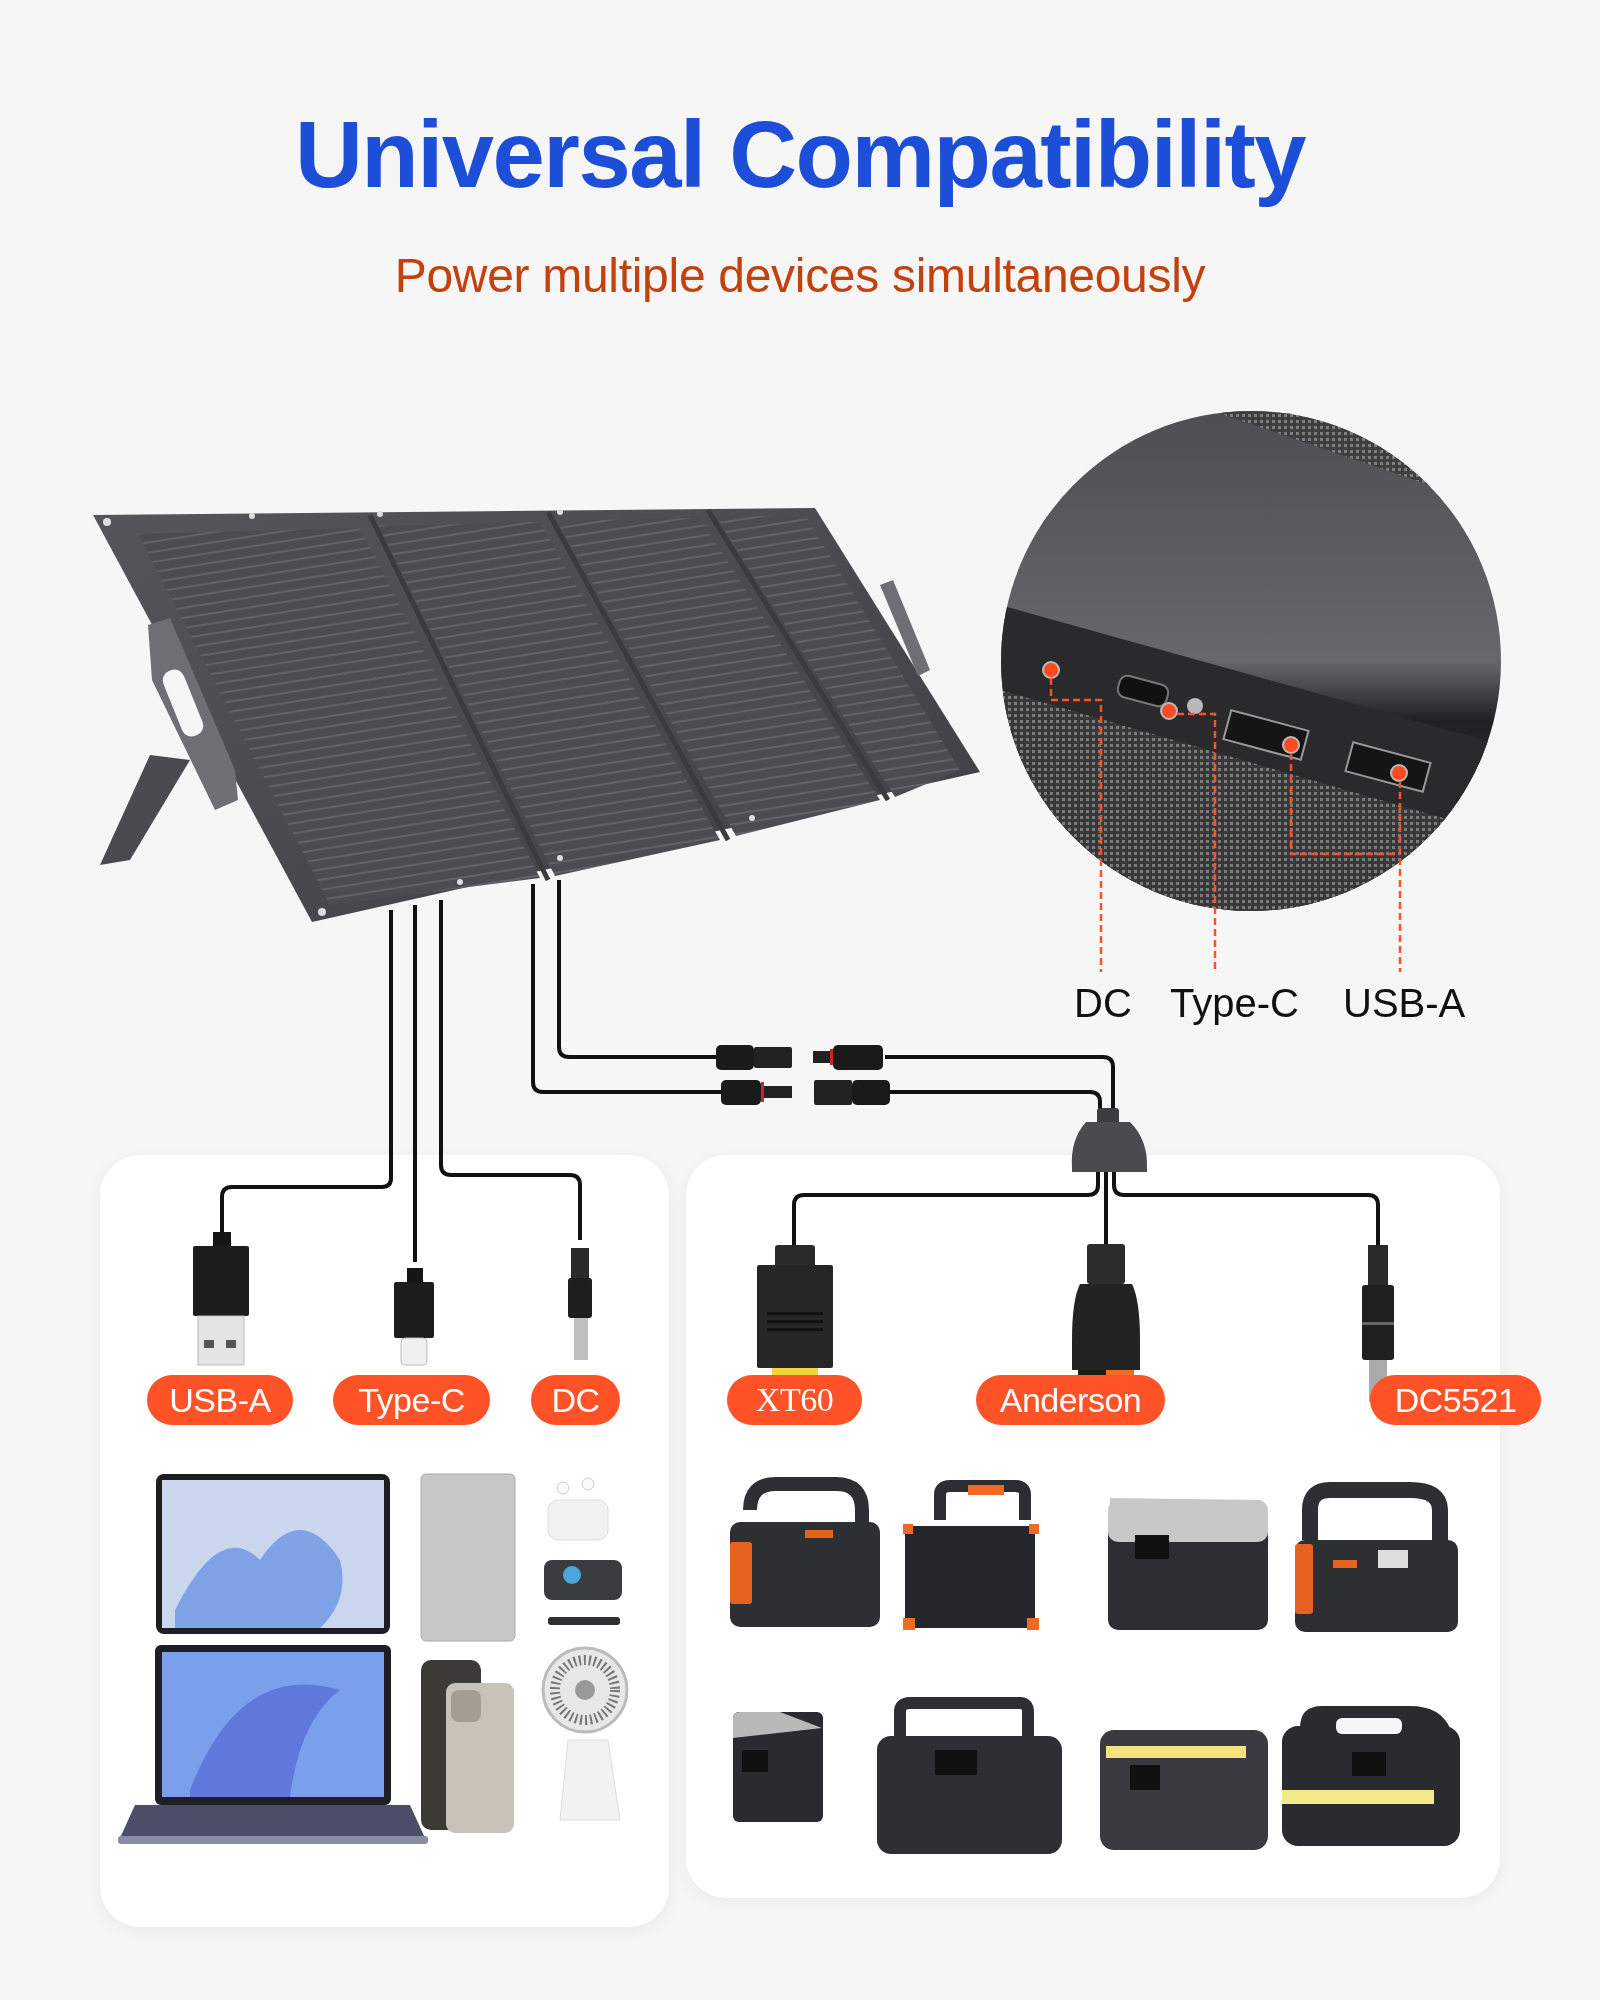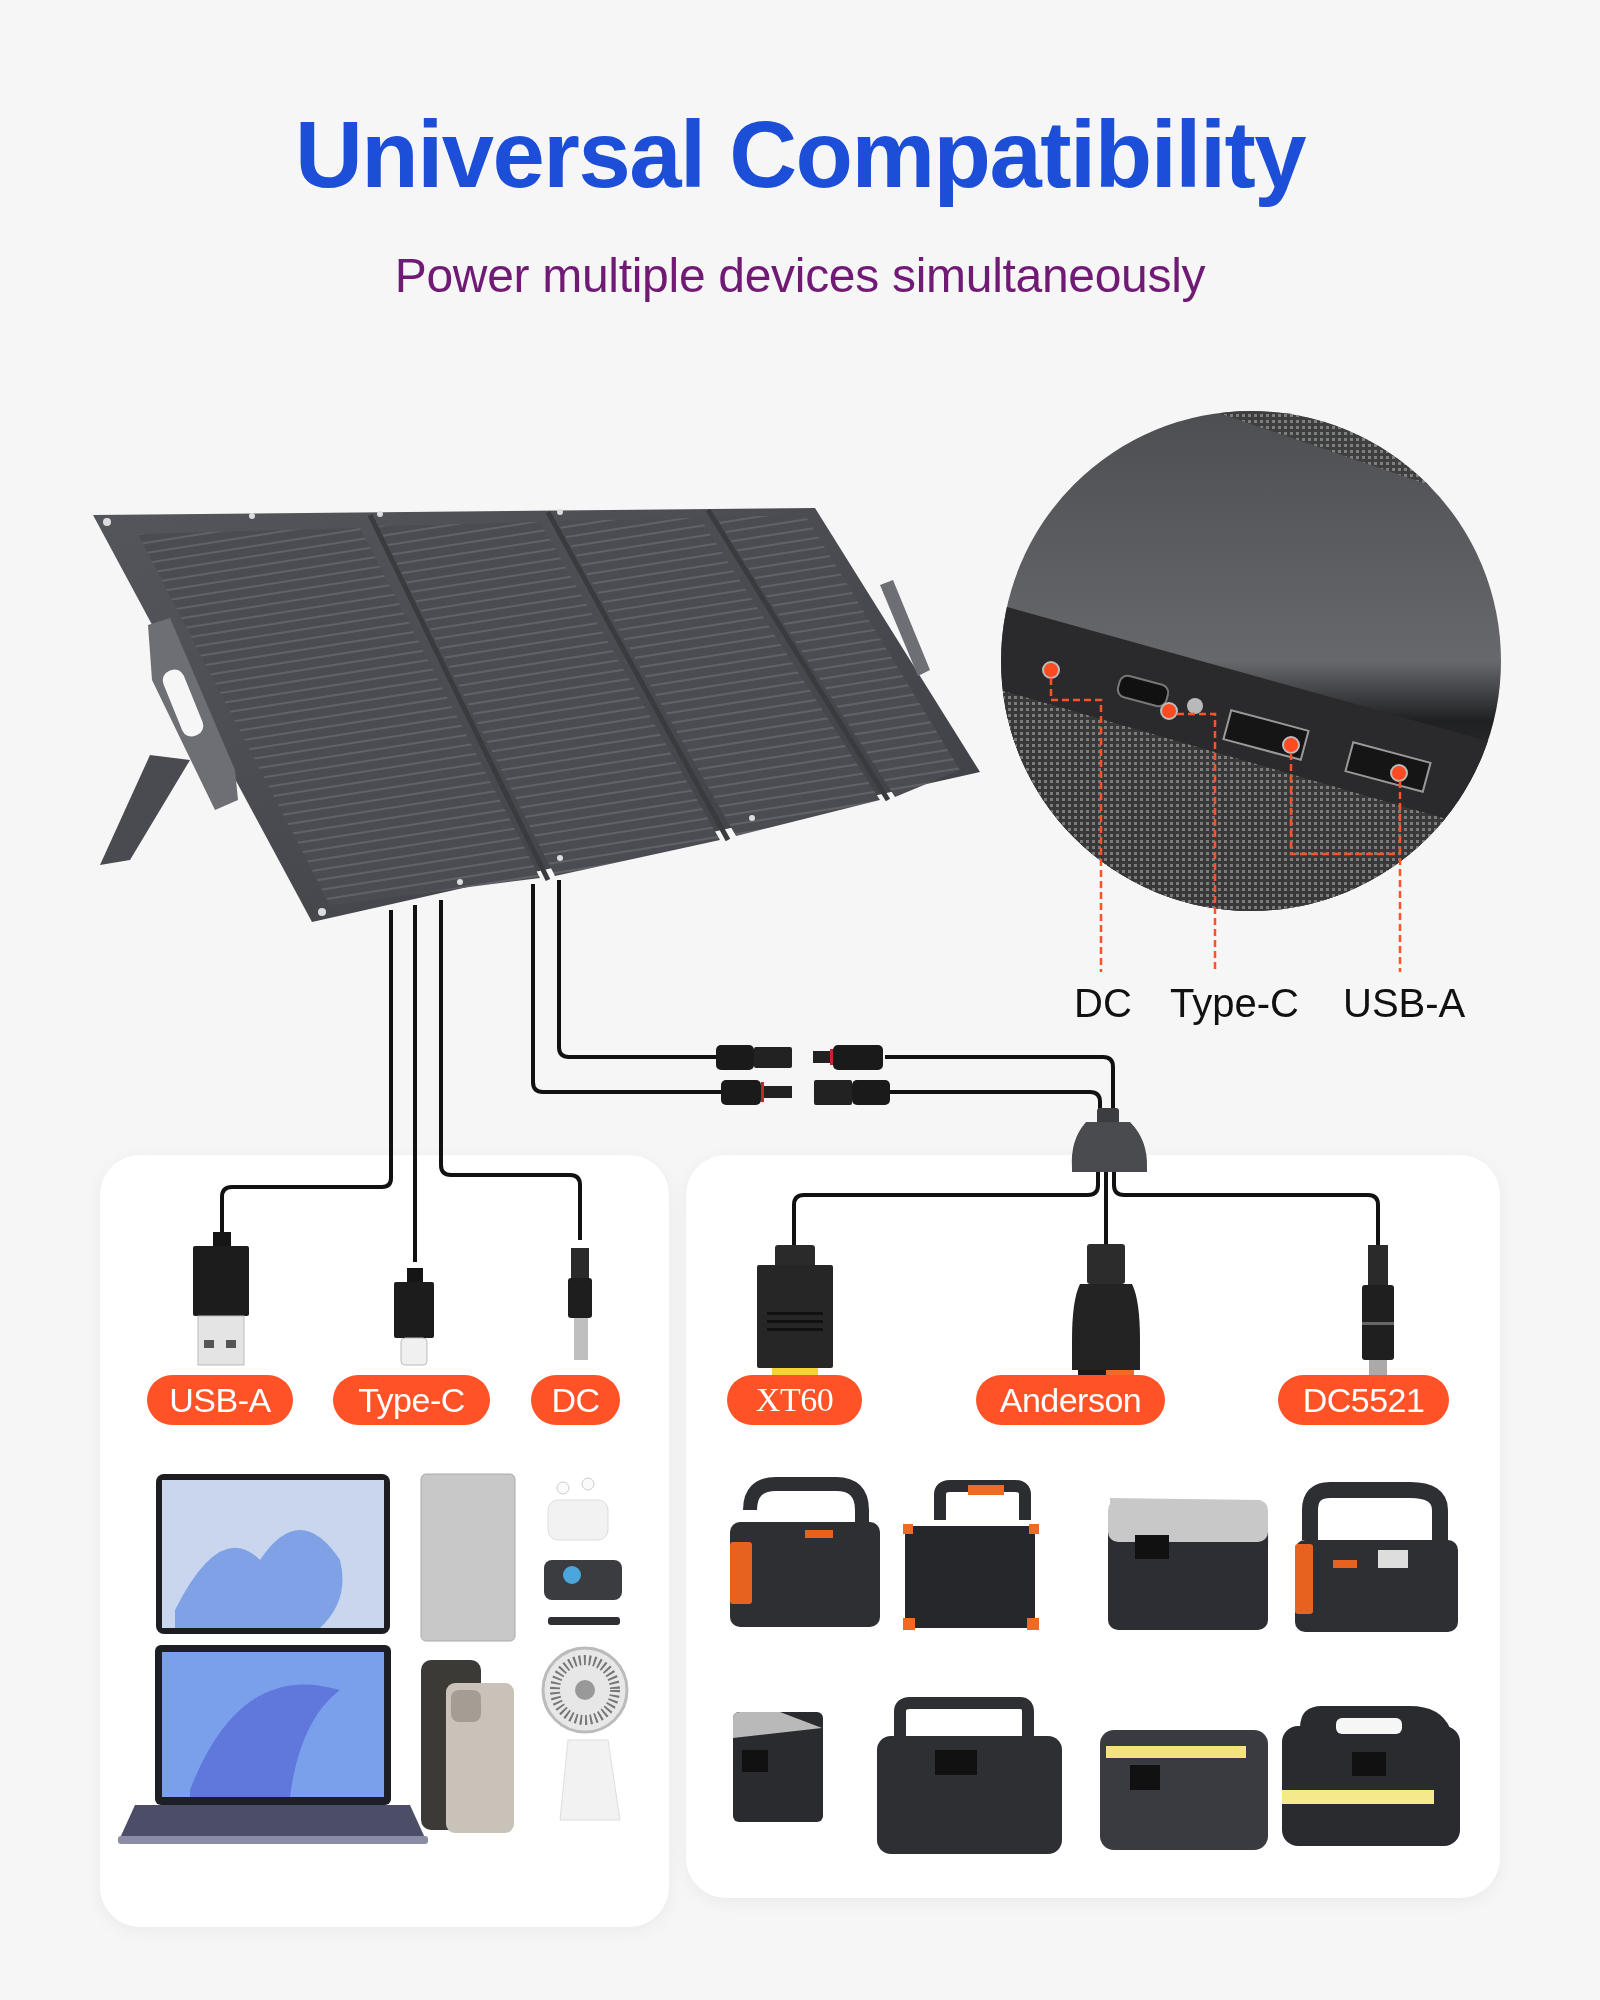--- a/index.html
+++ b/index.html
@@ -9,21 +9,21 @@
     font-family: "Liberation Sans", "DejaVu Sans", sans-serif;
   }
   .abs { position: absolute; }
   .title {
     left: 0; width: 1600px; top: 108px; text-align: center;
     font-size: 94px; font-weight: bold; letter-spacing: -1.5px;
     color: #1d4ed8; line-height: 1;
   }
   .subtitle {
     left: 0; width: 1600px; top: 252px; text-align: center;
-    font-size: 48px; color: #701a75; line-height: 1; letter-spacing: -0.3px;
+    font-size: 48px; color: #c2410c; line-height: 1; letter-spacing: -0.3px;
   }
   .card {
     background: #ffffff; border-radius: 40px;
     box-shadow: 0 4px 18px rgba(0,0,0,0.05);
   }
   .pill {
     height: 50px; line-height: 50px; border-radius: 25px;
     background: #ff5226; color: #fff; text-align: center;
     font-size: 34px; letter-spacing: -0.5px;
   }
@@ -303,13 +303,13 @@
 <div class="abs port-label" style="left:1074px;">DC</div>
 <div class="abs port-label" style="left:1170px;">Type-C</div>
 <div class="abs port-label" style="left:1343px;">USB-A</div>
 
 <div class="abs pill" style="left:147px;top:1375px;width:146px;">USB-A</div>
 <div class="abs pill" style="left:333px;top:1375px;width:157px;">Type-C</div>
 <div class="abs pill" style="left:531px;top:1375px;width:89px;">DC</div>
 
 <div class="abs pill" style="left:727px;top:1375px;width:135px;font-family:Liberation Serif, serif;">XT60</div>
 <div class="abs pill" style="left:976px;top:1375px;width:189px;">Anderson</div>
-<div class="abs pill" style="left:1278px;top:1375px;width:171px;">DC5521</div>
+<div class="abs pill" style="left:1370px;top:1375px;width:171px;">DC5521</div>
 
 </body></html>

